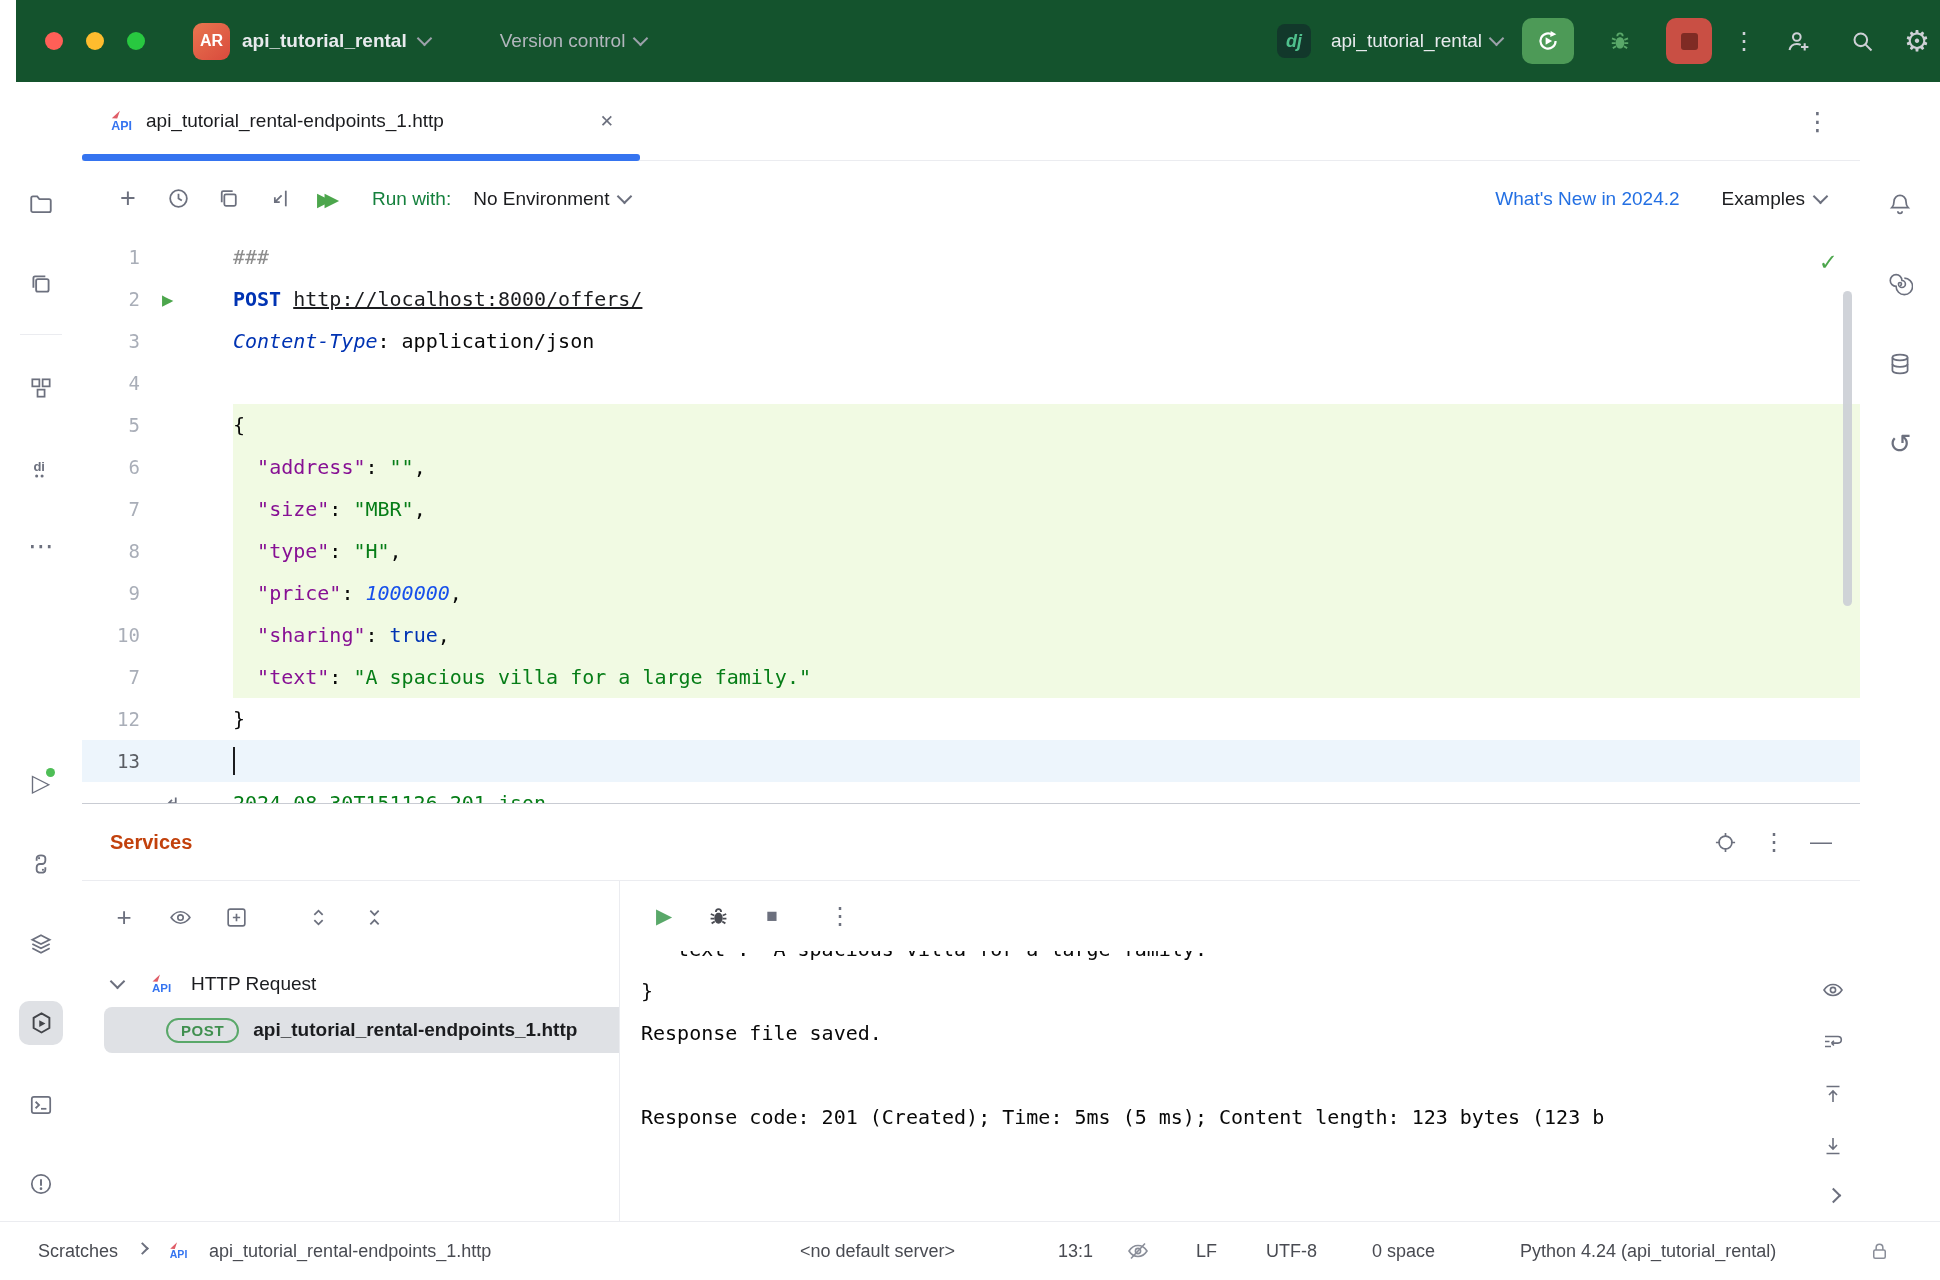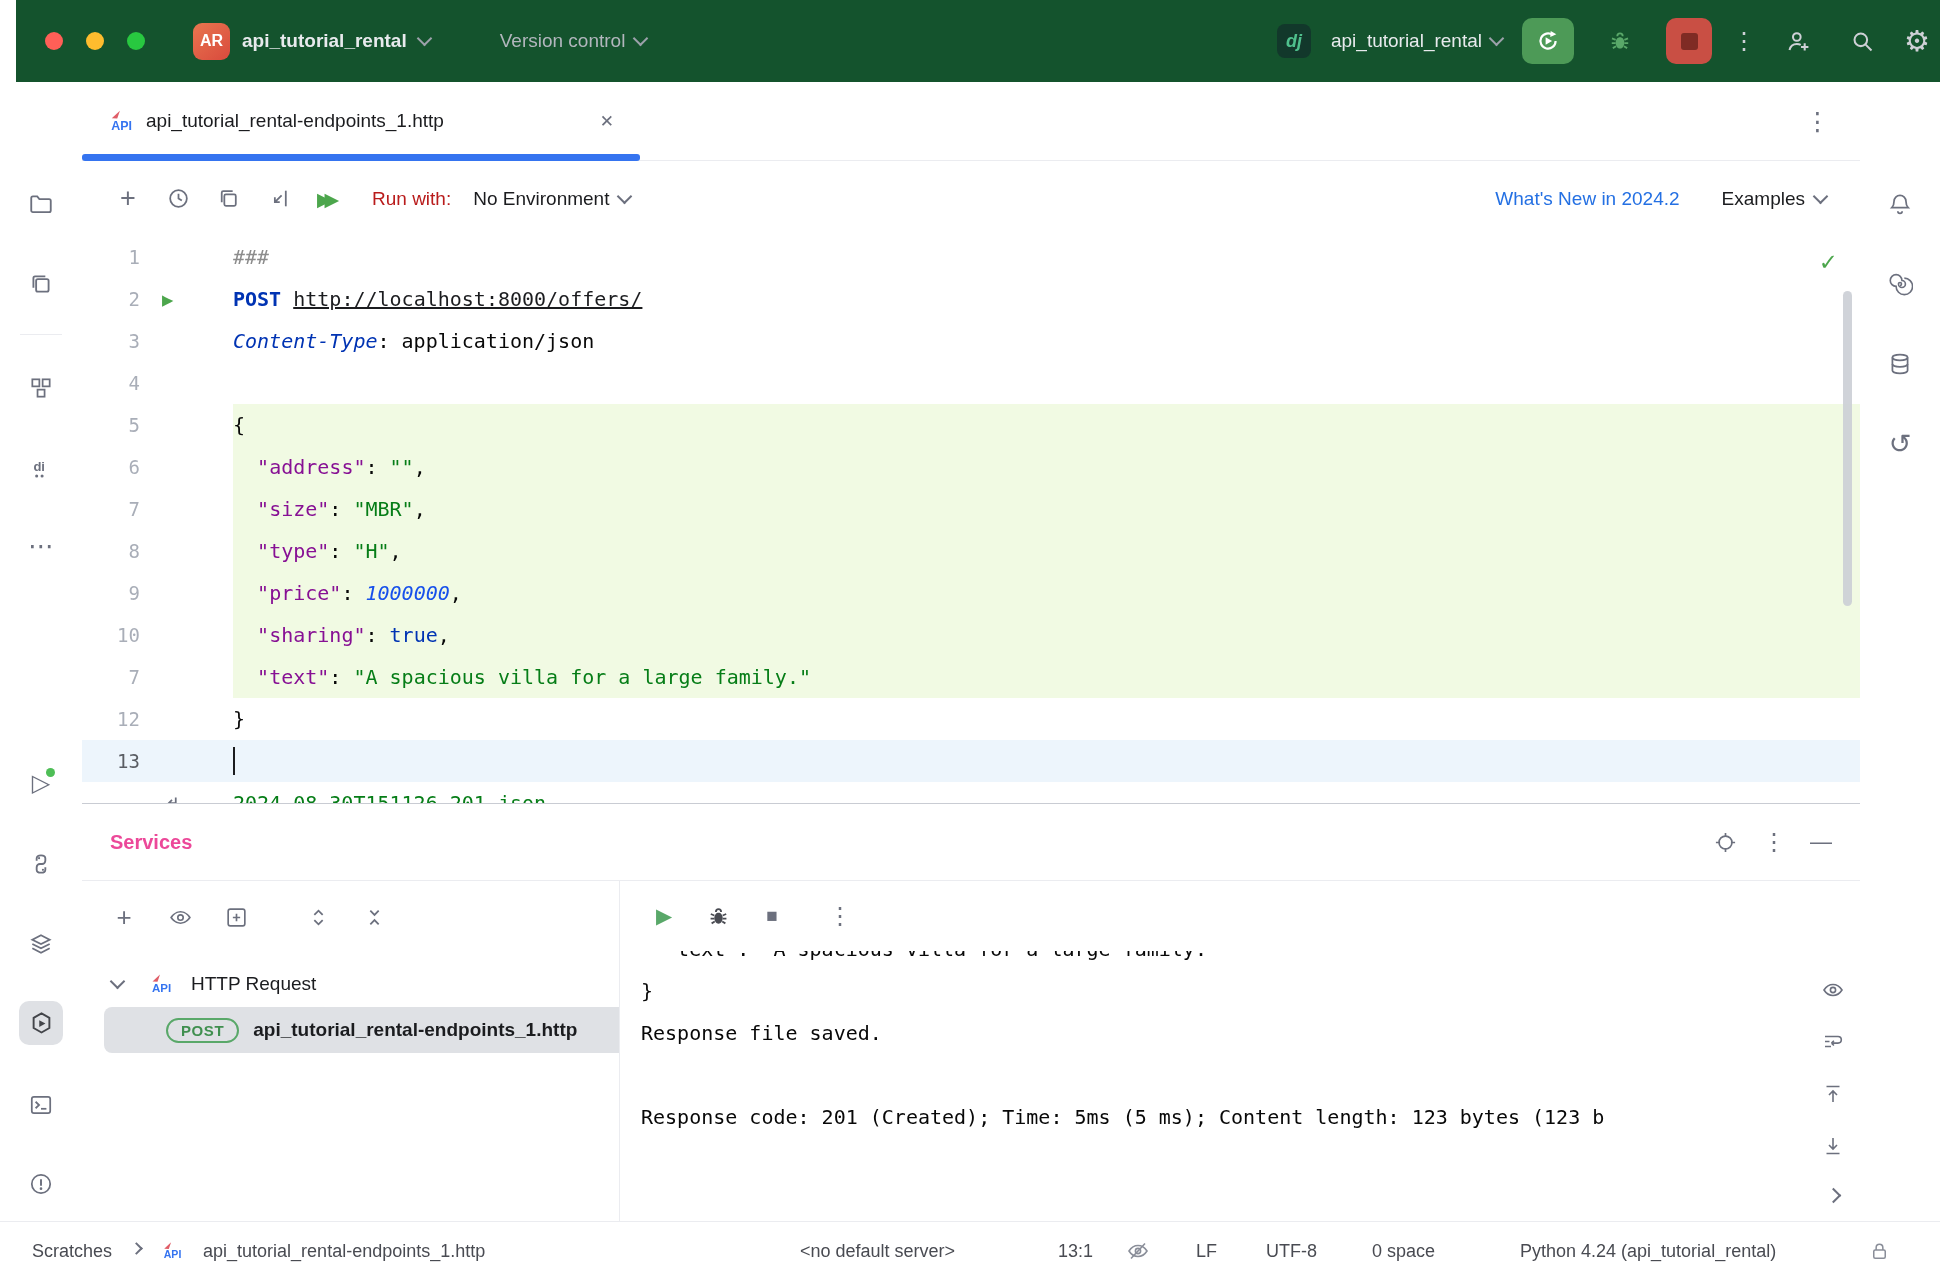--- a/index.html
+++ b/index.html
@@ -47,21 +47,21 @@
   .tab{display:flex;align-items:center;gap:12px;padding:0 26px;width:558px;position:relative;box-sizing:border-box;}
   .tab-underline{position:absolute;left:0;right:0;bottom:-1px;height:7px;background:#3574f0;border-radius:3px;}
   .tab-label{font-size:19px;color:#1b1c1f;white-space:nowrap;}
   .tab-close{margin-left:auto;color:#6c707e;font-size:17px;}
   .tabbar-kebab{margin-left:auto;align-self:center;margin-right:30px;color:#6c707e;font-size:25px;}
 
   .run-toolbar{height:75px;display:flex;align-items:center;padding:0 24px;gap:6px;flex:none;}
   .rt-btn{width:44px;height:44px;display:flex;align-items:center;justify-content:center;border-radius:8px;color:#6c707e;}
   .rt-plus{font-size:27px;color:#6c707e;line-height:1;}
   .runall{color:#4ca64c;font-size:19px;letter-spacing:-7px;padding-right:7px;font-family:"DejaVu Sans",sans-serif;}
-  .rt-label{font-size:19px;margin-left:16px;color:#b91c1c;}
+  .rt-label{font-size:19px;margin-left:16px;color:#15803d;}
   .rt-env{font-size:19px;margin-left:16px;display:flex;align-items:center;gap:10px;color:#1b1c1f;}
   .rt-right{margin-left:auto;display:flex;align-items:center;gap:42px;margin-right:10px;}
   .whats-new{color:#2470e3;font-size:19px;}
   .examples{font-size:19px;display:flex;align-items:center;gap:10px;color:#1b1c1f;}
 
   
   .editor{position:relative;height:567px;overflow:hidden;flex:none;
           font-family:"DejaVu Sans Mono",monospace;font-size:20px;}
   .ed-row{display:flex;height:42px;line-height:42px;white-space:pre;}
   .ed-num{width:58px;flex:none;text-align:right;color:#a9aeb8;font-size:19px;}
@@ -81,21 +81,21 @@
   .tok-bool{color:#0033b3;}
   .tok-plain{color:#080808;}
   .tok-resultlink{color:#067d17;text-decoration:underline;}
   .tok-link{color:#2470e3;text-decoration:underline;}
   .ed-check{position:absolute;top:10px;right:24px;color:#4ca64c;font-size:26px;font-weight:700;}
   .ed-scroll{position:absolute;right:8px;top:55px;width:9px;height:315px;background:#cbced5;border-radius:5px;opacity:.9;}
 
   
   .services{flex:1;display:flex;flex-direction:column;border-top:1px solid #c9ccd3;min-height:0;}
   .svc-header{height:76px;flex:none;display:flex;align-items:center;padding:0 28px;border-bottom:1px solid #ebecf0;}
-  .svc-title{font-size:20px;font-weight:700;color:#ec4899;}
+  .svc-title{font-size:20px;font-weight:700;color:#c2410c;}
   .svc-h-icons{margin-left:auto;display:flex;align-items:center;gap:24px;color:#6c707e;}
   .svc-body{flex:1;display:flex;min-height:0;}
   .svc-left{width:537px;flex:none;border-right:1px solid #ebecf0;display:flex;flex-direction:column;overflow:hidden;}
   .svc-left-toolbar{height:72px;flex:none;display:flex;align-items:center;padding-left:20px;gap:12px;}
   .tree-row{height:46px;display:flex;align-items:center;font-size:19px;color:#1b1c1f;white-space:nowrap;}
   .tree-root{padding-left:30px;gap:18px;margin-top:8px;}
   .tree-req{background:#dfe1e5;border-radius:8px 0 0 8px;margin-left:22px;padding-left:62px;gap:14px;overflow:hidden;}
   .pill{border:2px solid #59a869;color:#3f8f4f;font-weight:700;font-size:15px;padding:2px 13px;border-radius:14px;letter-spacing:.6px;flex:none;}
   .req-name{font-weight:700;overflow:hidden;}
 
@@ -104,21 +104,21 @@
   .console{flex:1;position:relative;overflow:hidden;font-family:"DejaVu Sans Mono",monospace;font-size:20px;}
   .console-inner{position:absolute;left:21px;right:80px;top:-23px;overflow:hidden;}
   .con-row{height:42px;line-height:42px;white-space:pre;overflow:hidden;}
   .console-strip{position:absolute;right:6px;top:18px;display:flex;flex-direction:column;gap:10px;align-items:center;}
   .strip-btn{width:42px;height:42px;display:flex;align-items:center;justify-content:center;color:#6c707e;border-radius:8px;}
 
   
   .statusbar{position:absolute;left:0;right:0;bottom:0;height:58px;border-top:1px solid #ebecf0;background:#fff;
              font-size:18px;color:#494b52;}
   .sb-item{position:absolute;top:50%;transform:translateY(-50%);white-space:nowrap;}
-  .sb-crumbs{left:32px;display:flex;align-items:center;gap:20px;}
+  .sb-crumbs{left:38px;display:flex;align-items:center;gap:20px;}
 </style>
 </head>
 <body>
 
 <div class="app">
 
   <div class="titlebar">
     <div class="traffic">
       <span class="tl red"></span>
       <span class="tl yellow"></span>

